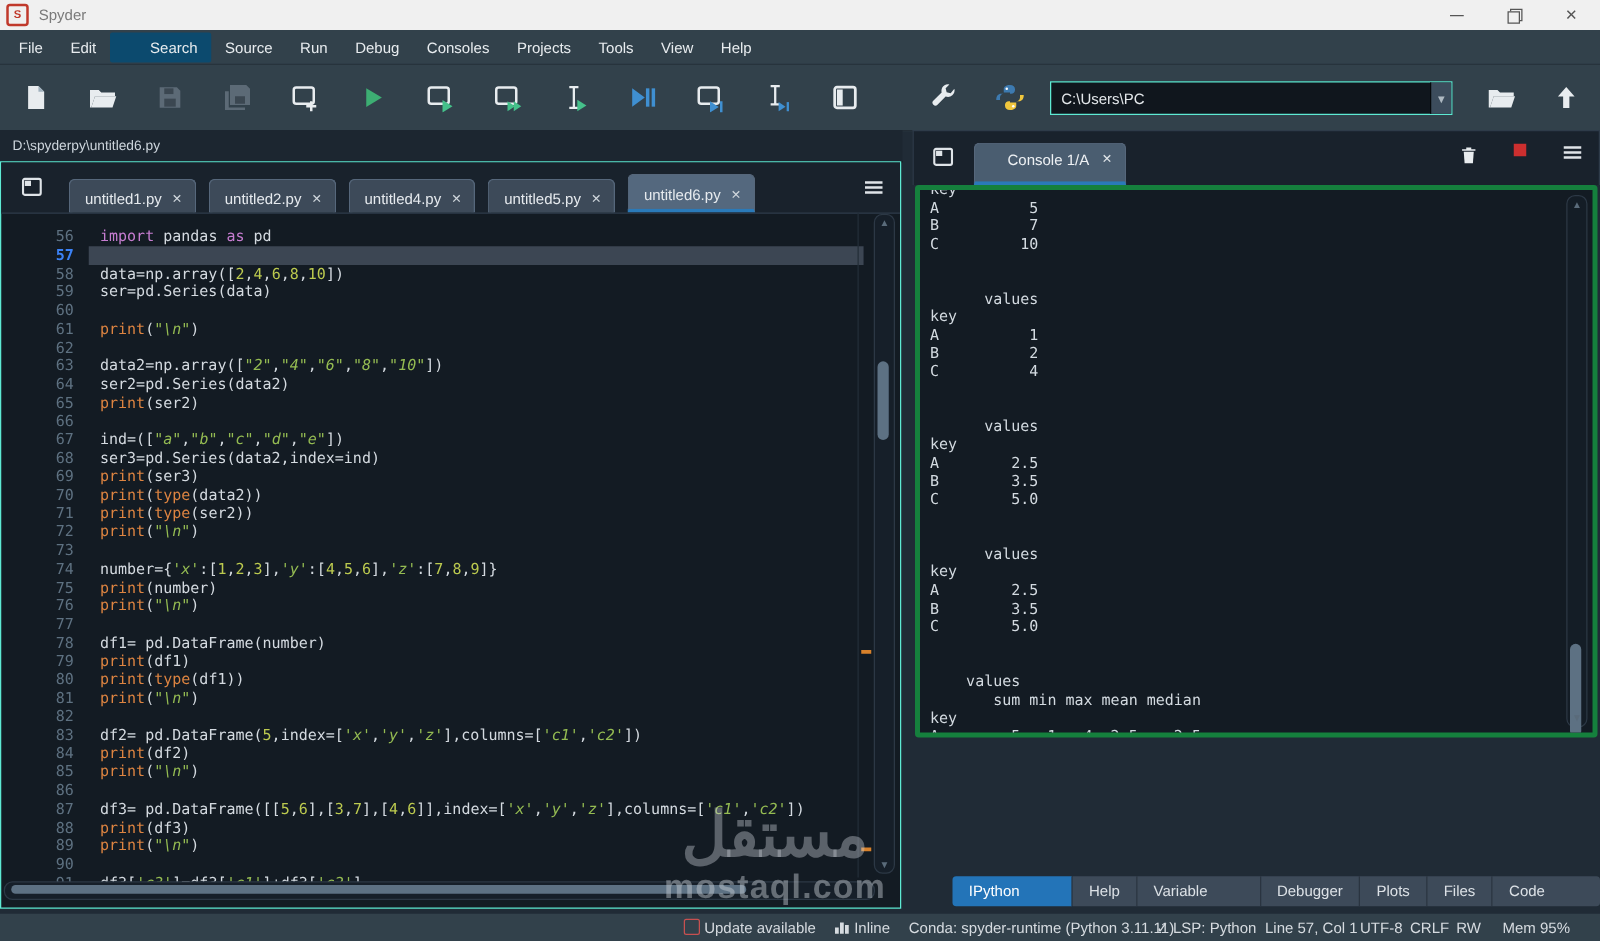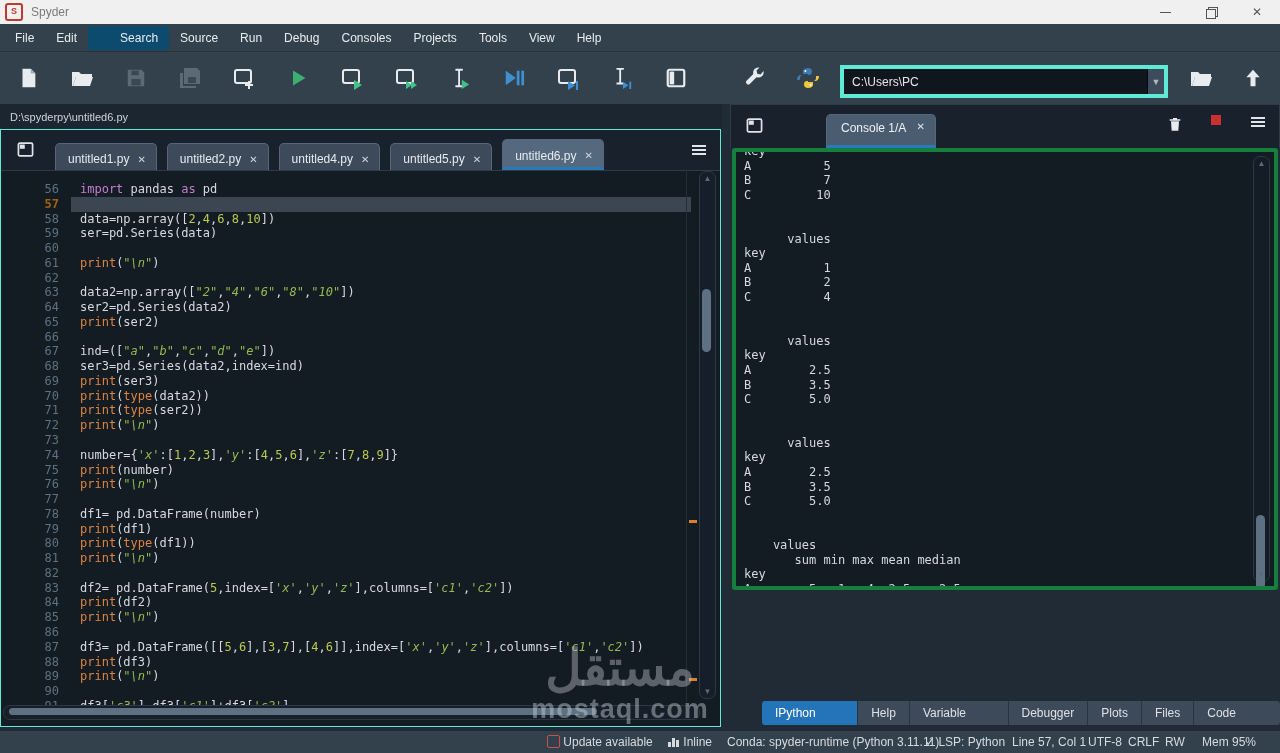--- a/index.html
+++ b/index.html
@@ -27,21 +27,21 @@
   .menu-item{padding:5px 11px;font-size:12px;color:#e8ecef;border-radius:2px;}
   .menu-item.active{background:#0c4a6e;padding-left:32px;}
 
   
   .toolbar{position:absolute;left:0;top:52px;width:100%;height:52px;background:#32414b;
            border-bottom:1px solid #222c35;}
   .tool-icons{position:absolute;left:13px;top:0;height:52px;display:flex;align-items:center;}
   .tbtn{width:30px;height:30px;margin-right:24px;display:flex;align-items:center;justify-content:center;}
   .tbtn svg{display:block;}
   .wd-box{position:absolute;left:840px;top:13px;width:320px;height:25px;background:#10161d;
-          border:4px solid #5eead4;display:flex;align-items:center;}
+          border:1px solid #5eead4;display:flex;align-items:center;}
   .wd-text{flex:1;padding-left:8px;font-size:12px;color:#e3e7ea;}
   .wd-caret{width:16px;height:100%;background:#3c4c5c;color:#aeb9c2;font-size:9px;
             display:flex;align-items:center;justify-content:center;border-left:1px solid #05080b;}
   .tb-right{position:absolute;top:0;height:52px;display:flex;align-items:center;}
 
   
   .pathbar{position:absolute;left:0;top:104px;width:722px;height:25px;background:#1c2630;
            border-bottom:1px solid #10161d;display:flex;align-items:center;}
   .pathbar span{padding-left:10px;font-size:11px;color:#cdd5dc;}
 
@@ -59,43 +59,43 @@
   .burger i{display:block;height:2px;background:#dfe4e8;margin:2px 0;}
   .tab-burger{position:absolute;right:14px;top:13px;}
 
   .code-view{position:absolute;left:0;top:40px;width:690px;height:535px;overflow:hidden;padding-top:12px;}
   .crow{display:flex;height:14.78px;}
   .gut{width:58px;flex:none;text-align:right;padding-right:12px;color:#5e7181;
        font:12px/14.78px "DejaVu Sans Mono",monospace;}
   .ctext{flex:1;font:12px/14.78px "DejaVu Sans Mono",monospace;color:#d4dae0;
          white-space:pre;padding-left:9px;}
   .crow.cur .ctext{background:#3c4653;}
-  .crow.cur .gut{color:#a16207;font-weight:bold;}
+  .crow.cur .gut{color:#3b82f6;font-weight:bold;}
   .tok-k{color:#c77dd1;}
   .tok-b{color:#dd8441;}
   .tok-s{color:#94bb52;font-style:italic;}
   .tok-n{color:#bcca4f;}
 
   .flagcol{position:absolute;right:22px;top:40px;bottom:24px;width:11px;border-left:1px solid #232e39;}
   .flag{position:absolute;left:2px;width:8px;height:3px;background:#d9822b;}
   .vscroll{position:absolute;top:41px;right:4px;bottom:27px;width:15px;background:#161f29;
            border:1px solid #2c3845;border-radius:7px;}
   .varrow{position:absolute;left:0;width:100%;text-align:center;font-size:8px;color:#5a6b7a;}
   .vthumb{position:absolute;left:2px;width:9px;background:#5d7183;border-radius:5px;}
   .hscroll{position:absolute;left:2px;right:20px;bottom:6px;height:13px;background:#161f29;
            border:1px solid #2c3845;border-radius:7px;}
   .hthumb{position:absolute;left:5px;top:2px;width:588px;height:7px;background:#5d7183;border-radius:4px;}
 
   
   .console-panel{position:absolute;left:730px;top:104px;width:550px;height:623px;}
   .console-header{position:relative;height:44px;background:#19222c;border:1px solid #2e3b49;
                   border-bottom:none;box-sizing:border-box;}
-  .ctab{position:absolute;left:48px;bottom:0;height:24px;padding:6px 10px 0 14px;background:#4a5d70;
+  .ctab{position:absolute;left:48px;bottom:0;height:24px;padding:6px 10px 0 26px;background:#4a5d70;
         border:1px solid #56677b;border-bottom:3px solid #2a7ab9;border-radius:5px 5px 0 0;
-        font-size:12px;color:#eef1f4;display:flex;align-items:flex-start;margin-left:47px;}
+        font-size:12px;color:#eef1f4;display:flex;align-items:flex-start;}
   .ctab .x{margin-left:10px;font-size:10px;color:#dfe4e8;}
   .cons-icons{position:absolute;right:0;top:10px;display:flex;align-items:center;}
   .stop-sq{width:10px;height:10px;background:#cc2f2f;}
 
   .console-out{position:absolute;left:2px;right:2px;top:44px;height:442px;background:#131b23;
                border:4px solid #15803d;border-radius:3px;overflow:hidden;box-sizing:border-box;}
   .console-out pre{margin:-8px 0 0 0;padding-left:8px;font:12px/14.6px "DejaVu Sans Mono",monospace;
                    color:#d3dae0;}
   .cvscroll{position:absolute;top:4px;right:4px;bottom:4px;width:15px;background:#141d26;
             border:1px solid #2c3845;border-radius:7px;}

